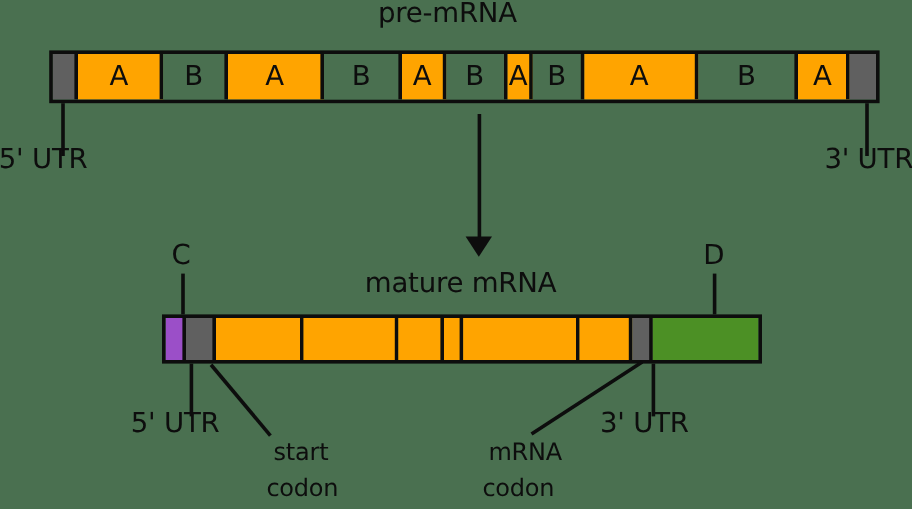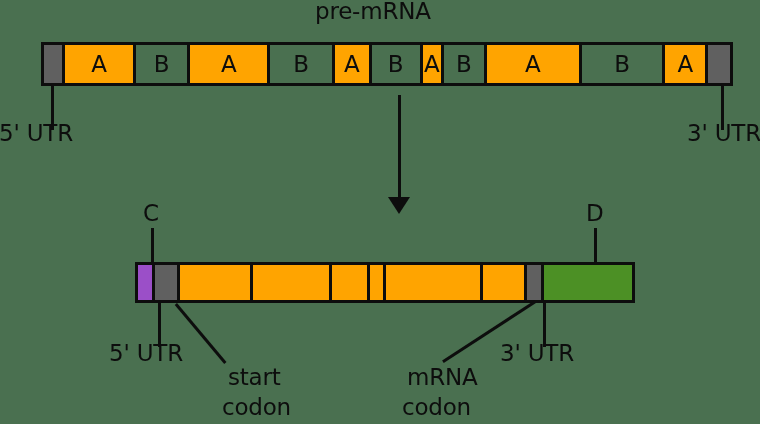--- a/index.html
+++ b/index.html
@@ -18,21 +18,21 @@
     position:absolute;
     color:#0d0d0d;
     font-family:"DejaVu Sans", sans-serif;
     white-space:pre;
     line-height:1.04;
     letter-spacing:-0.2px;
   }
   .title{font-size:23px;}
   .utr{font-size:23px;}
   .cd{font-size:23px;}
-  .codon{font-size:23px;}
+  .codon{font-size:20px;}
 
   
   .bar{
     position:absolute;
     box-sizing:border-box;
     border:3px solid #0d0d0d;
     display:flex;
     overflow:hidden;
   }
   .seg{
@@ -111,20 +111,21 @@
 
   <div class="vline" style="left:48px;top:86px;height:44px;"></div>
   <div class="lbl utr" style="left:-4px;top:122px;">5' UTR</div>
 
   <div class="vline" style="left:718px;top:86px;height:44px;"></div>
   <div class="lbl utr" style="left:684px;top:122px;">3' UTR</div>
 
   <div class="arrow-shaft" style="left:395px;top:95px;height:104px;"></div>
   <div class="arrow-head" style="left:385px;top:197px;"></div>
 
+  <div class="lbl title" style="left:301px;top:225px;">mature mRNA</div>
 
   <div class="lbl cd" style="left:140px;top:202px;">C</div>
   <div class="vline" style="left:148px;top:228px;height:34px;"></div>
 
   <div class="lbl cd" style="left:583px;top:202px;">D</div>
   <div class="vline" style="left:591px;top:228px;height:34px;"></div>
 
   <div class="bar" id="mat-bar" style="left:132px;top:262px;width:500px;height:41px;">
       <div class="seg nolab" style="background: rgb(155, 79, 200); width: 3.4413%;"></div>
       <div class="seg nolab" style="background: rgb(96, 96, 96); width: 5.06073%;"></div>

